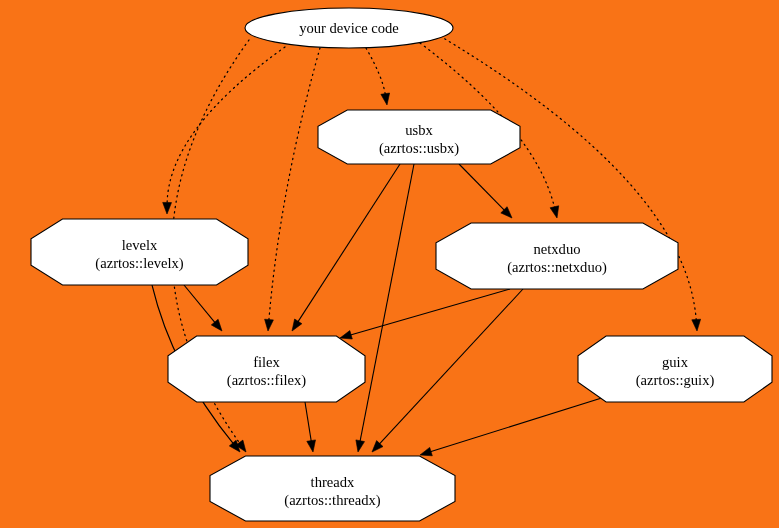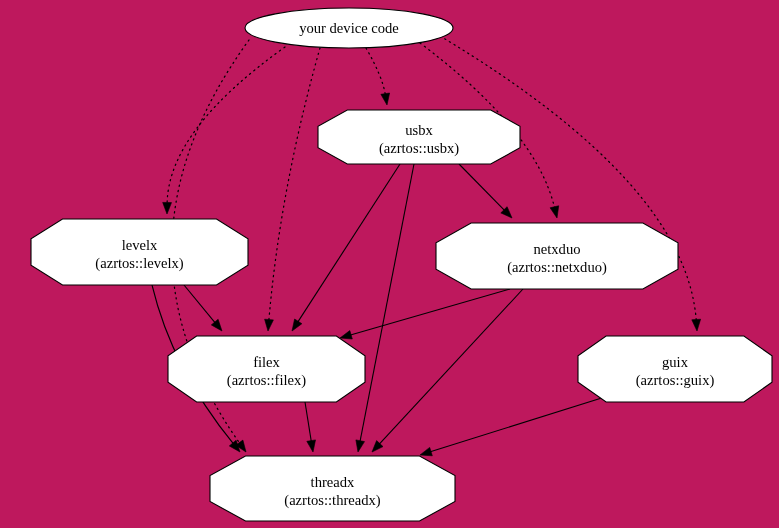--- a/index.html
+++ b/index.html
@@ -1,16 +1,16 @@
 <!DOCTYPE html>
 <html><head>
 <meta charset="utf-8">
 <style>
   html,body{margin:0;padding:0;background:#ffffff;}
-  #stage{position:relative;width:779px;height:528px;background:#be185d;overflow:hidden;
+  #stage{position:relative;width:779px;height:528px;background:#f97316;overflow:hidden;
          font-family:"Liberation Serif","DejaVu Serif",serif;}
   #graph{position:absolute;left:0;top:0;width:779px;height:528px;}
   .nlabel{fill:#000000;font-family:"Liberation Serif","DejaVu Serif",serif;font-size:14.6px;text-anchor:middle;}
   .nshape{fill:#ffffff;stroke:#000000;stroke-width:1.1;}
   .edge-solid{fill:none;stroke:#000000;stroke-width:1.1;}
   .edge-dotted{fill:none;stroke:#000000;stroke-width:1.25;stroke-dasharray:1.2 4.2;stroke-linecap:round;}
   .arrow{fill:#000000;stroke:#000000;stroke-width:0.6;}
 </style>
 </head>
 <body>

